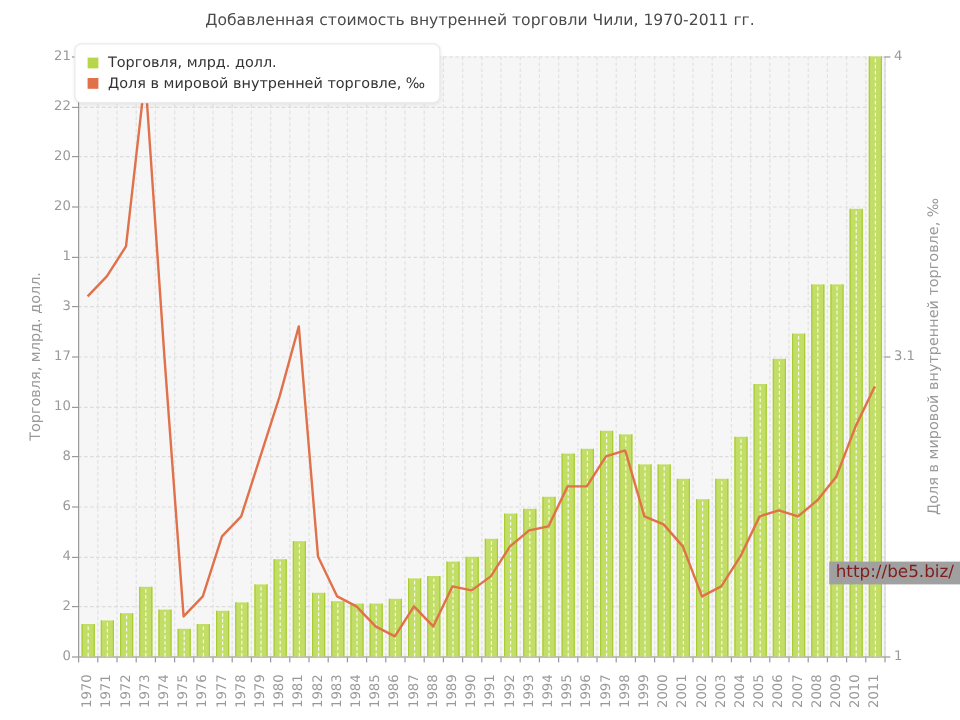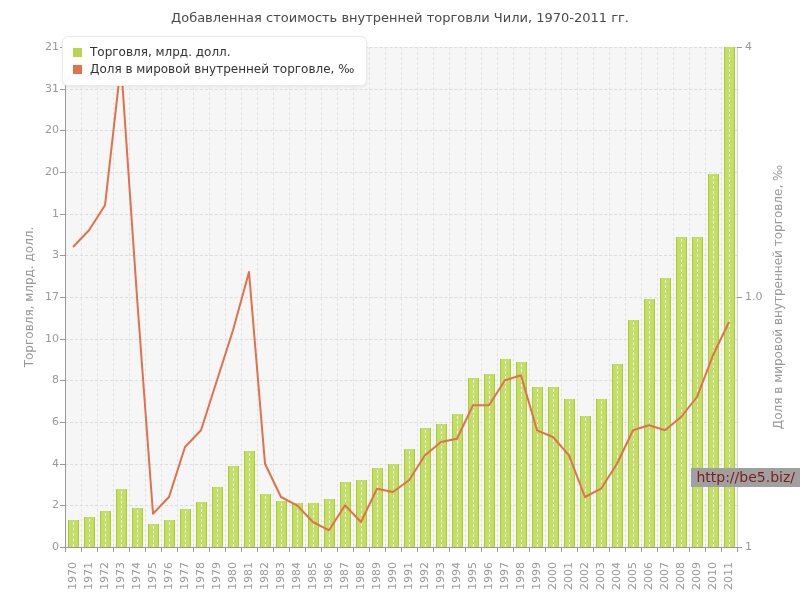--- a/index.html
+++ b/index.html
@@ -119,27 +119,27 @@
     <div class="ylab" style="left: 23px; top: 290px; width: 36px;">17</div>
     <div class="tick" style="left: 60px; top: 255.333px; width: 5px; height: 1px;"></div>
     <div class="ylab" style="left: 23px; top: 248.333px; width: 36px;">3</div>
     <div class="tick" style="left: 60px; top: 213.667px; width: 5px; height: 1px;"></div>
     <div class="ylab" style="left: 23px; top: 206.667px; width: 36px;">1</div>
     <div class="tick" style="left: 60px; top: 172px; width: 5px; height: 1px;"></div>
     <div class="ylab" style="left: 23px; top: 165px; width: 36px;">20</div>
     <div class="tick" style="left: 60px; top: 130.333px; width: 5px; height: 1px;"></div>
     <div class="ylab" style="left: 23px; top: 123.333px; width: 36px;">20</div>
     <div class="tick" style="left: 60px; top: 88.6667px; width: 5px; height: 1px;"></div>
-    <div class="ylab" style="left: 23px; top: 81.6667px; width: 36px;">31</div>
+    <div class="ylab" style="left: 23px; top: 81.6667px; width: 36px;">22</div>
     <div class="tick" style="left: 60px; top: 47px; width: 5px; height: 1px;"></div>
     <div class="ylab" style="left: 23px; top: 40px; width: 36px;">21</div>
     <div class="tick" style="left: 737px; top: 47px; width: 5px; height: 1px;"></div>
     <div class="rlab" style="left: 745px; top: 40px; width: 30px;">4</div>
     <div class="tick" style="left: 737px; top: 297px; width: 5px; height: 1px;"></div>
-    <div class="rlab" style="left: 745px; top: 290px; width: 30px;">1.0</div>
+    <div class="rlab" style="left: 745px; top: 290px; width: 30px;">3.1</div>
     <div class="tick" style="left: 737px; top: 547px; width: 5px; height: 1px;"></div>
     <div class="rlab" style="left: 745px; top: 540px; width: 30px;">1</div>
     <div class="tick" style="left: 65px; top: 548px; width: 1px; height: 4px;"></div>
     <div class="tick" style="left: 81px; top: 548px; width: 1px; height: 4px;"></div>
     <div class="tick" style="left: 97px; top: 548px; width: 1px; height: 4px;"></div>
     <div class="tick" style="left: 113px; top: 548px; width: 1px; height: 4px;"></div>
     <div class="tick" style="left: 129px; top: 548px; width: 1px; height: 4px;"></div>
     <div class="tick" style="left: 145px; top: 548px; width: 1px; height: 4px;"></div>
     <div class="tick" style="left: 161px; top: 548px; width: 1px; height: 4px;"></div>
     <div class="tick" style="left: 177px; top: 548px; width: 1px; height: 4px;"></div>

